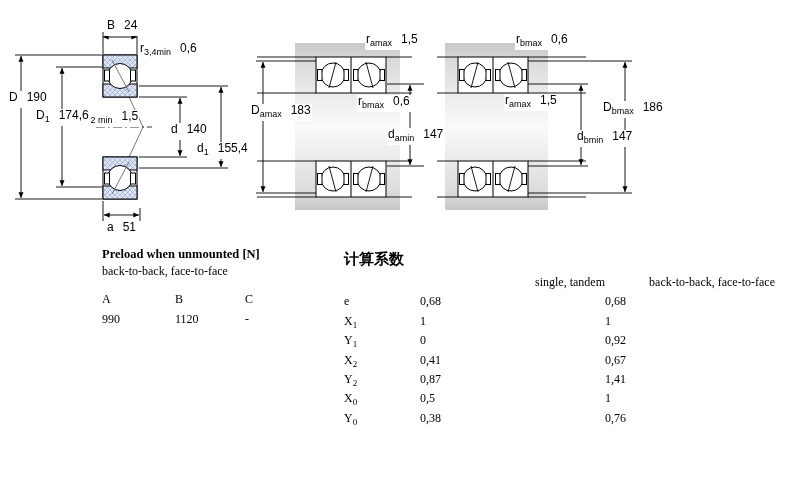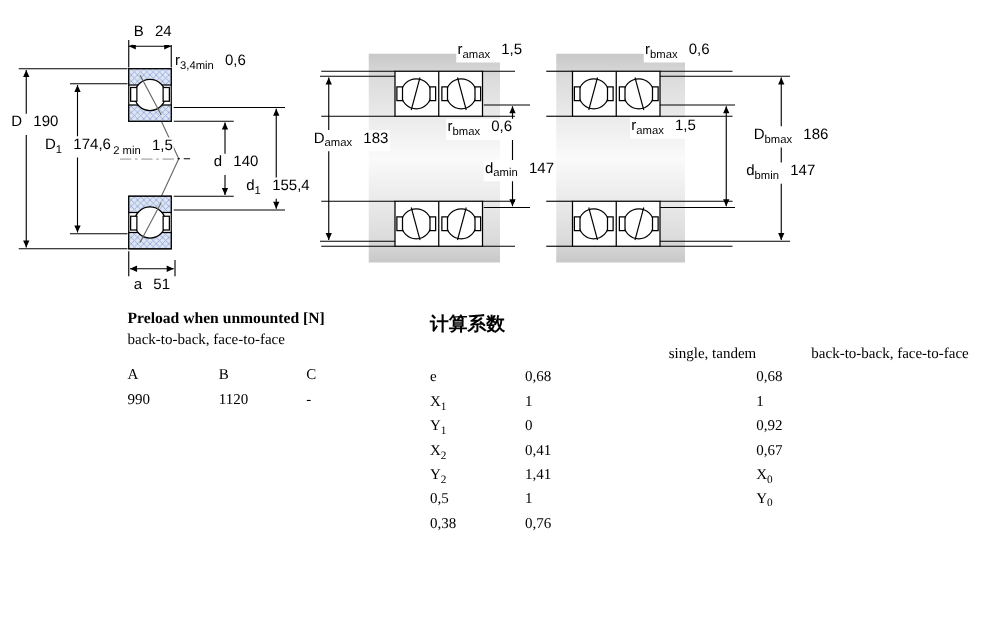--- a/index.html
+++ b/index.html
@@ -227,21 +227,21 @@
   <div class="dim" style="left:106px;top:221px"><span>a</span><sub></sub><span class="v">51</span></div>
 
   <div class="dim" style="left:365px;top:33px"><span>r</span><sub>amax</sub><span class="v">1,5</span></div>
   <div class="dim" style="left:250px;top:104px"><span>D</span><sub>amax</sub><span class="v">183</span></div>
   <div class="dim" style="left:357px;top:95px"><span>r</span><sub>bmax</sub><span class="v">0,6</span></div>
   <div class="dim" style="left:387px;top:128px"><span>d</span><sub>amin</sub><span class="v">147</span></div>
 
   <div class="dim" style="left:515px;top:33px"><span>r</span><sub>bmax</sub><span class="v">0,6</span></div>
   <div class="dim" style="left:504px;top:94px"><span>r</span><sub>amax</sub><span class="v">1,5</span></div>
   <div class="dim" style="left:602px;top:101px"><span>D</span><sub>bmax</sub><span class="v">186</span></div>
-  <div class="dim" style="left:596px;top:130px"><span>d</span><sub>bmin</sub><span class="v">147</span></div>
+  <div class="dim" style="left:576px;top:130px"><span>d</span><sub>bmin</sub><span class="v">147</span></div>
 
   <div class="tbl preload">
     <div class="pt-title">Preload when unmounted [N]</div>
     <div class="pt-sub">back-to-back, face-to-face</div>
     <div class="pt-grid">
       <span>A</span>
       <span>B</span>
       <span>C</span>
       <span>990</span>
       <span>1120</span>
@@ -266,20 +266,21 @@
 
       <span><span>Y</span><sub>1</sub></span>
       <span>0</span>
       <span>0,92</span>
 
       <span><span>X</span><sub>2</sub></span>
       <span>0,41</span>
       <span>0,67</span>
 
       <span><span>Y</span><sub>2</sub></span>
+      <span>0,87</span>
       <span>1,41</span>
 
       <span><span>X</span><sub>0</sub></span>
       <span>0,5</span>
       <span>1</span>
 
       <span><span>Y</span><sub>0</sub></span>
       <span>0,38</span>
       <span>0,76</span>
     </div>

